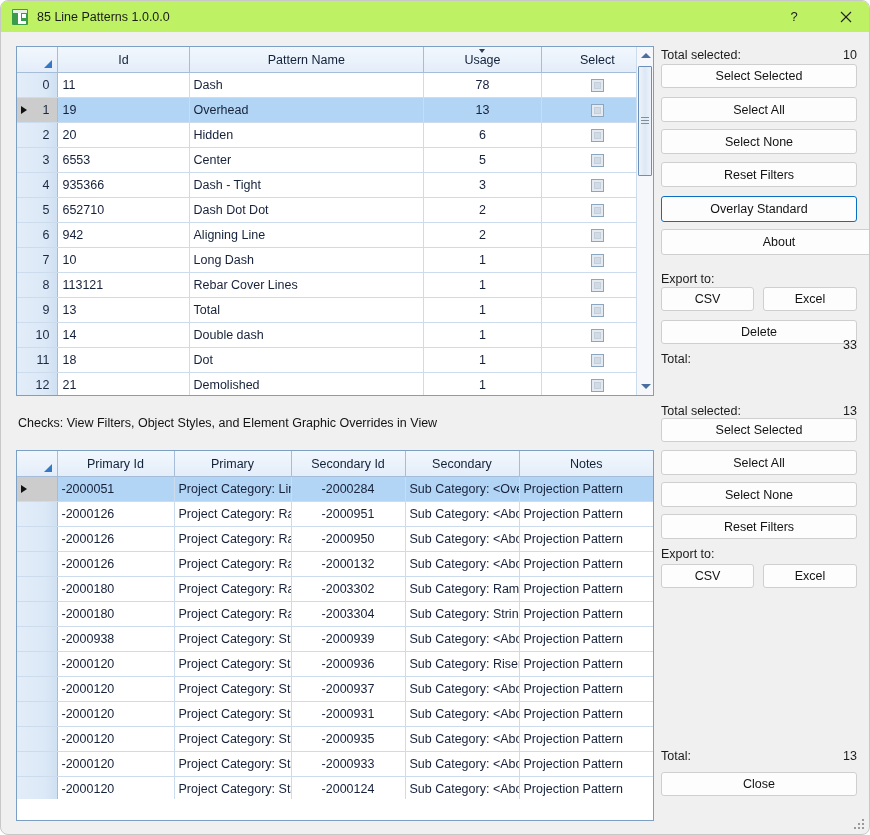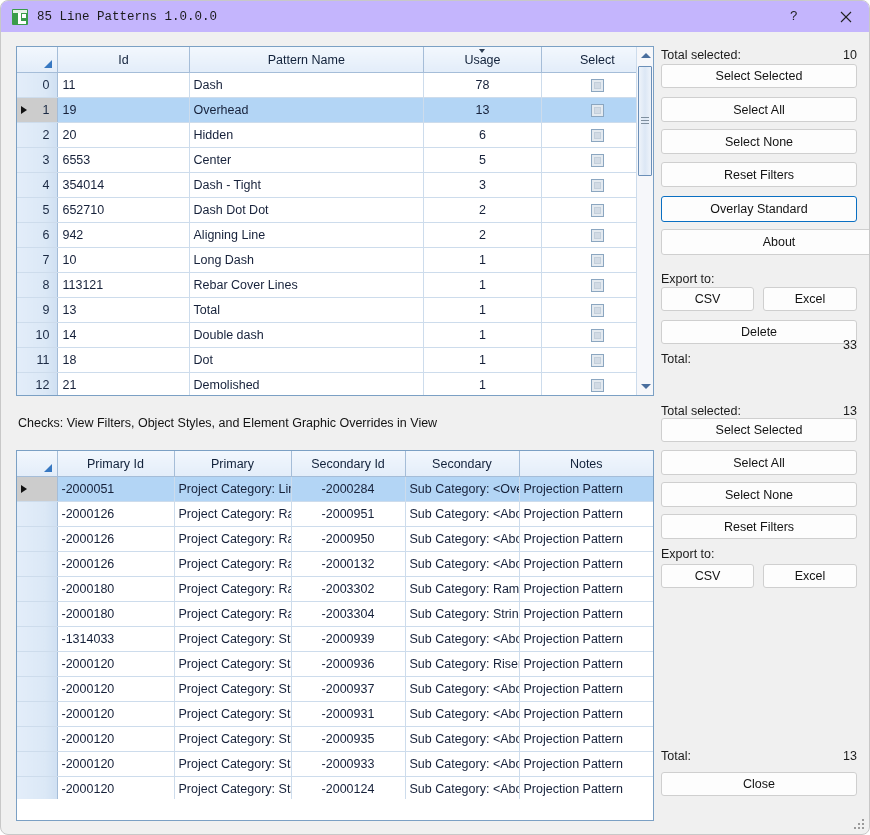--- a/index.html
+++ b/index.html
@@ -23,24 +23,23 @@
     border-radius: 8px;
     overflow: hidden;
   }
 
   
   #titlebar {
     position: absolute;
     left: 0; top: 0;
     width: 870px;
     height: 31px;
-    background: #c4b5fd;
+    background: #bef264;
     display: flex;
     align-items: center;
-    font-family: Liberation Mono, monospace;
   }
   #app-icon {
     width: 16px; height: 16px;
     margin-left: 11px;
     position: relative;
     background: #3a9c4a;
     border-radius: 1px;
     overflow: hidden;
     flex: none;
   }
@@ -376,21 +375,21 @@
             </tr>
             <tr>
               <td class="rh"><span>3</span></td>
               <td class="c-left">6553</td>
               <td class="c-left">Center</td>
               <td class="c-num">5</td>
               <td class="c-center" style="border-right: none;"><span class="chk"></span></td>
             </tr>
             <tr>
               <td class="rh"><span>4</span></td>
-              <td class="c-left">354014</td>
+              <td class="c-left">935366</td>
               <td class="c-left">Dash - Tight</td>
               <td class="c-num">3</td>
               <td class="c-center" style="border-right: none;"><span class="chk"></span></td>
             </tr>
             <tr>
               <td class="rh"><span>5</span></td>
               <td class="c-left">652710</td>
               <td class="c-left">Dash Dot Dot</td>
               <td class="c-num">2</td>
               <td class="c-center" style="border-right: none;"><span class="chk"></span></td>
@@ -554,21 +553,21 @@
             <tr>
               <td class="rh"></td>
               <td class="c-left">-2000180</td>
               <td class="c-left">Project Category: Ra...</td>
               <td class="c-num">-2003304</td>
               <td class="c-left">Sub Category: Stringe...</td>
               <td class="c-left" style="border-right: none;">Projection Pattern</td>
             </tr>
             <tr>
               <td class="rh"></td>
-              <td class="c-left">-1314033</td>
+              <td class="c-left">-2000938</td>
               <td class="c-left">Project Category: Stai...</td>
               <td class="c-num">-2000939</td>
               <td class="c-left">Sub Category: &lt;Abov...</td>
               <td class="c-left" style="border-right: none;">Projection Pattern</td>
             </tr>
             <tr>
               <td class="rh"></td>
               <td class="c-left">-2000120</td>
               <td class="c-left">Project Category: Stairs</td>
               <td class="c-num">-2000936</td>

